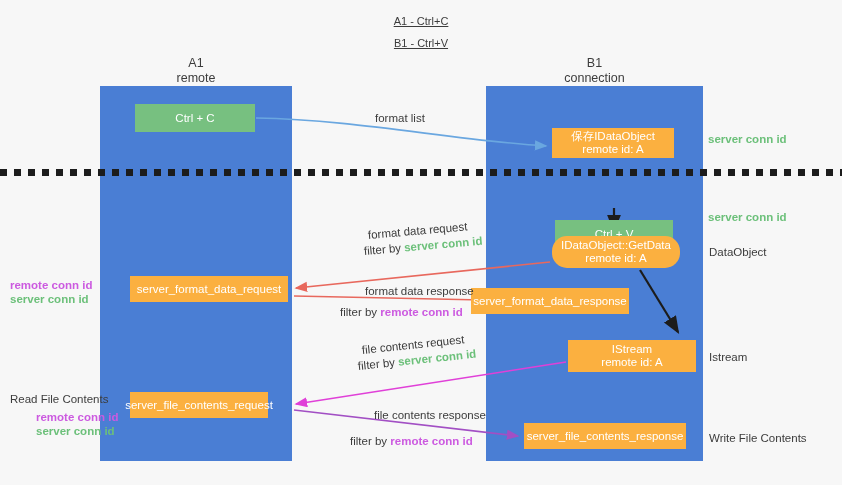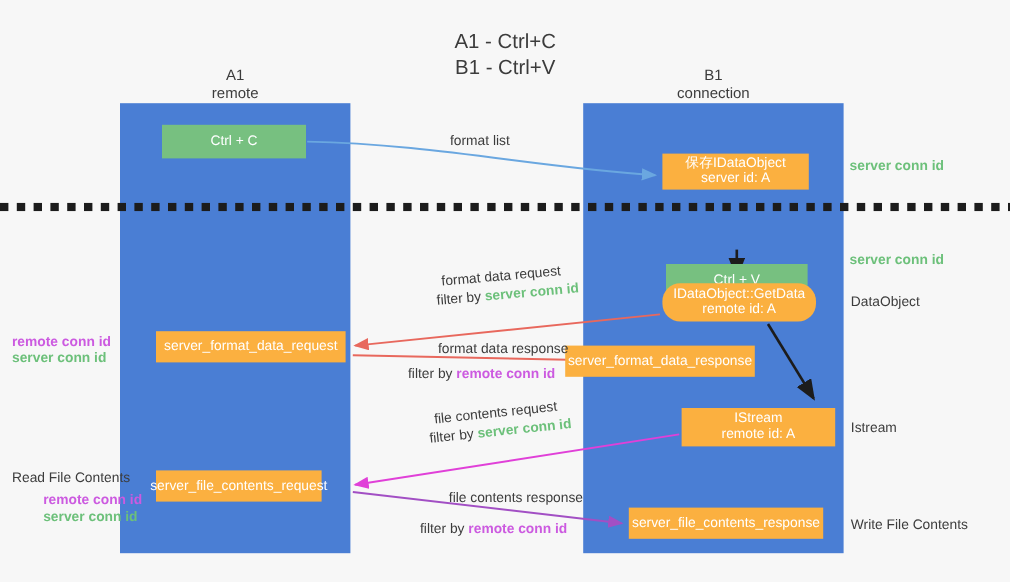--- a/index.html
+++ b/index.html
@@ -14,23 +14,24 @@
   #canvas{position:absolute;inset:0;width:842px;height:485px;}
   .svg-layer{position:absolute;left:0;top:0;width:842px;height:485px;pointer-events:none;}
 
   
   .lane{position:absolute;background:#4a7ed4;}
   #lane-a1{left:100px;top:86px;width:192px;height:375px;}
   #lane-b1{left:486px;top:86px;width:217px;height:375px;}
 
   
   .diagram-title{
-    position:absolute;left:0;right:0;top:24px;
-    text-align:center;font-size:17px;line-height:22px;color:#3c3c3c;
+    position:absolute;left:0;right:0;top:10px;
+    text-align:center;font-size:11px;line-height:22px;color:#3c3c3c;
     white-space:pre-line;
+    text-decoration:underline;
   }
   .lane-title{
     position:absolute;text-align:center;font-size:12.5px;line-height:15px;
     color:#3c3c3c;white-space:pre-line;
   }
   #title-a1{left:100px;top:56px;width:192px;}
   #title-b1{left:486px;top:56px;width:217px;}
 
   
   .node{
@@ -136,21 +137,21 @@
 
     <path d="M294,410 L518,436" stroke="#a24fc4" stroke-width="1.6" fill="none" marker-end="url(#ah-purple)"></path>
   </svg>
 
   <svg class="dashed-divider" xmlns="http://www.w3.org/2000/svg">
     <line x1="0" y1="3.5" x2="842" y2="3.5" stroke="#1c1c1c" stroke-width="7" stroke-dasharray="7 7"></line>
   </svg>
 
   <div class="node green" id="n-ctrlc">Ctrl + C</div>
   <div class="node orange" id="n-idataobject">保存IDataObject
-server id: A</div>
+remote id: A</div>
   <div class="node green" id="n-ctrlv">Ctrl + V</div>
   <div class="node orange" id="n-getdata">IDataObject::GetData
 remote id: A</div>
   <div class="node orange" id="n-fmtreq">server_format_data_request</div>
   <div class="node orange" id="n-fmtresp">server_format_data_response</div>
   <div class="node orange" id="n-istream">IStream
 remote id: A</div>
   <div class="node orange" id="n-filereq">server_file_contents_request</div>
   <div class="node orange" id="n-fileresp">server_file_contents_response</div>
 

